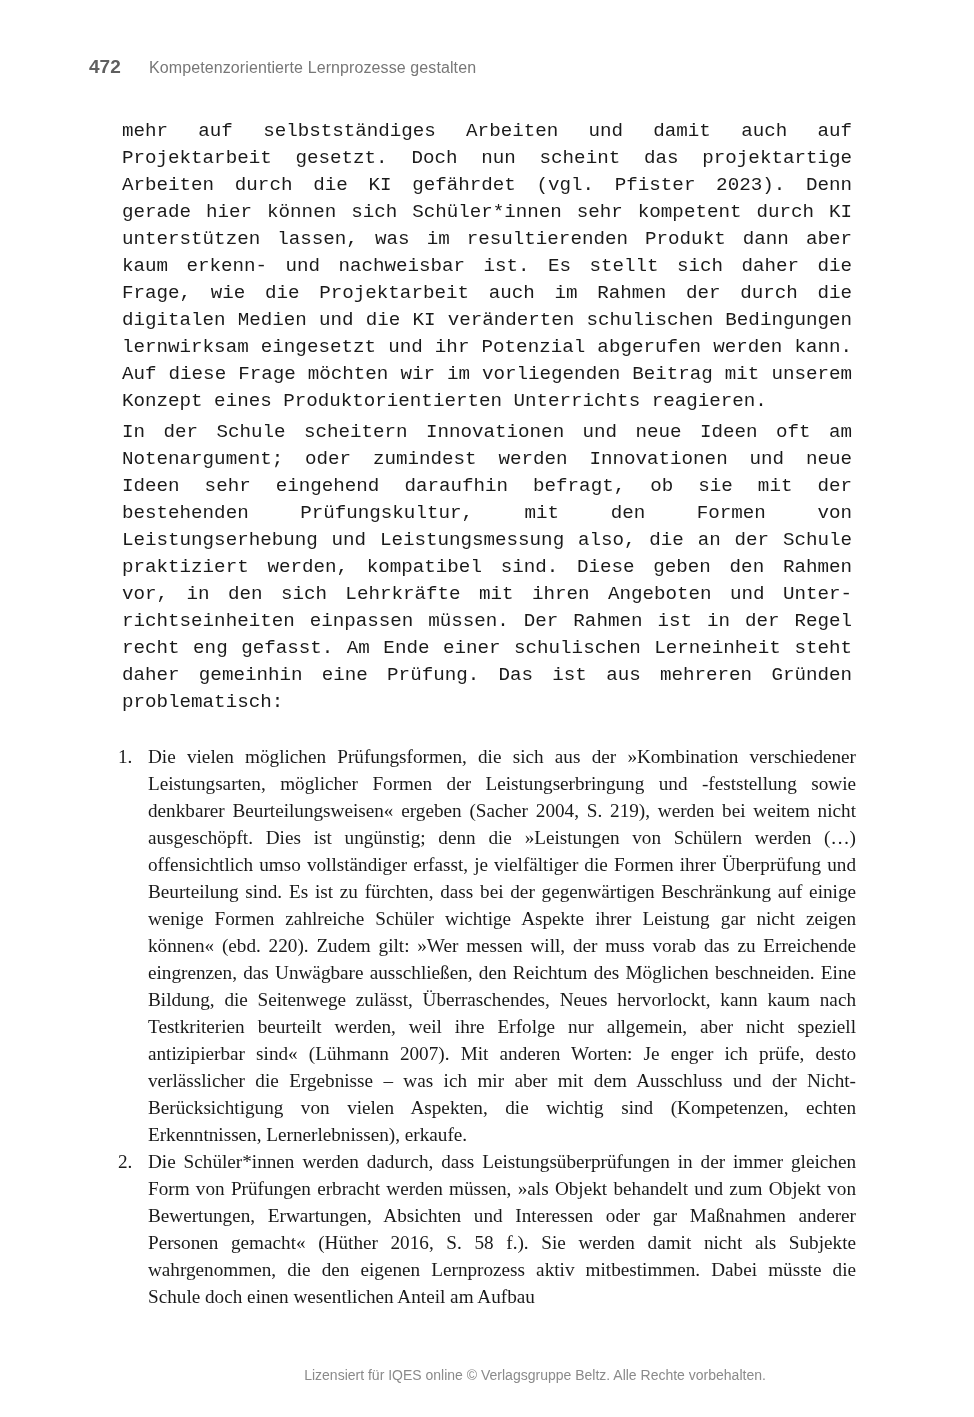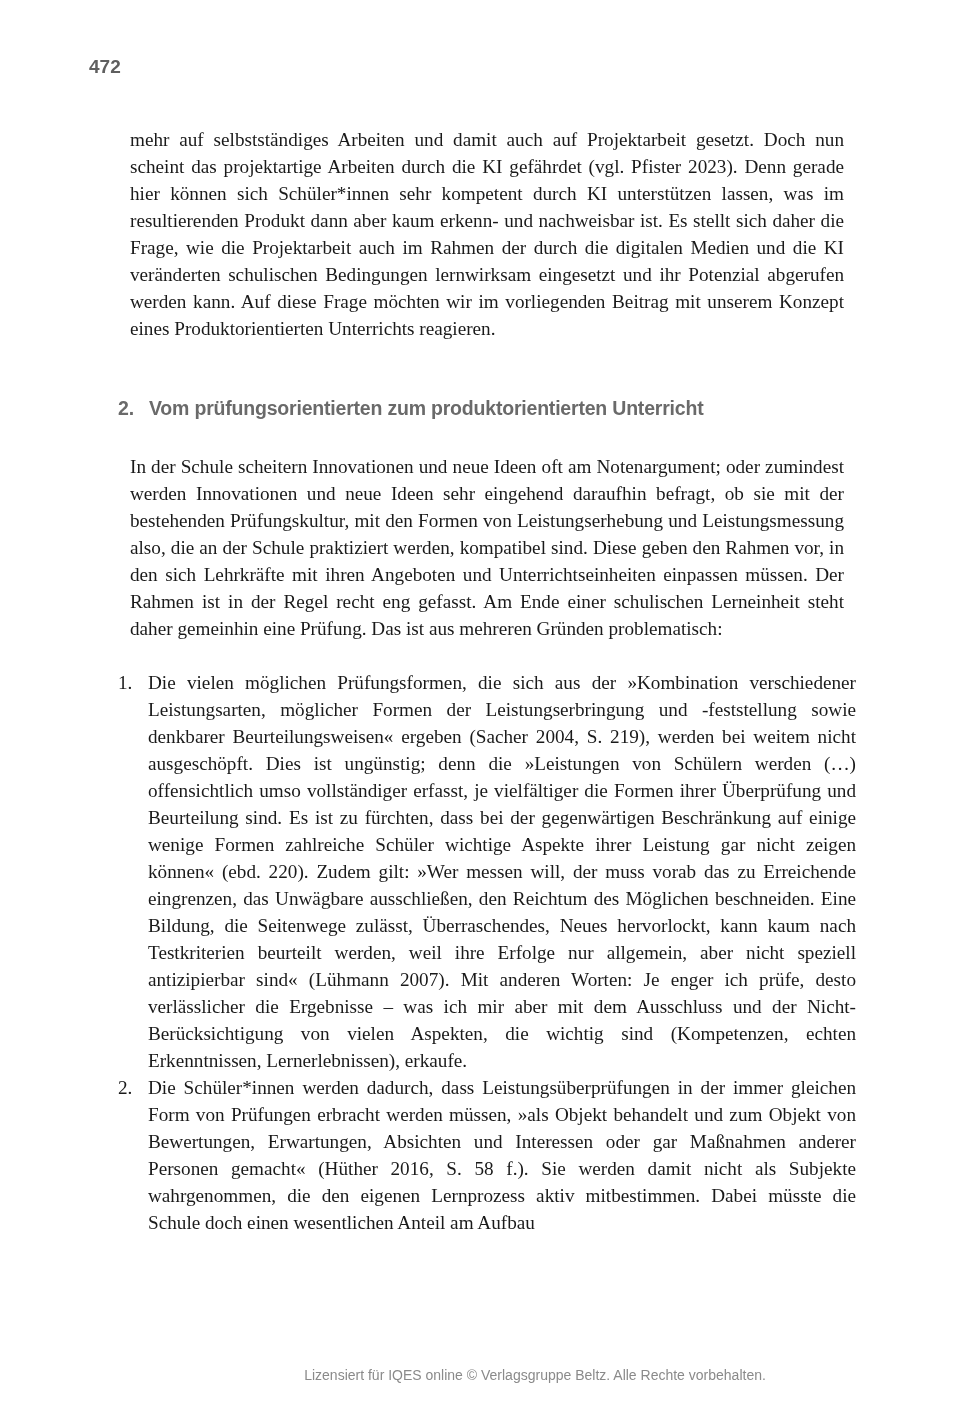--- a/index.html
+++ b/index.html
@@ -1,41 +1,39 @@
 <!DOCTYPE html>
 <html><head>
 <meta charset="utf-8">
 <style>
   html, body { margin: 0; padding: 0; background: #ffffff; }
   body { width: 974px; height: 1417px; position: relative; overflow: hidden; }
   .running-head { position: absolute; top: 56px; left: 57px; display: flex; align-items: baseline; font-family: "Liberation Sans", sans-serif; color: #6d6d6d; }
   .page-number { font-weight: bold; font-size: 19px; color: #5f5f5f; width: 60px; margin-left: 32px; }
   .running-title { font-size: 16px; color: #777777; letter-spacing: 0.1px; }
   .content { position: absolute; left: 118px; top: 114px; width: 738px; font-family: "Liberation Serif", serif; font-size: 19.2px; line-height: 27px; color: #1a1a1a; }
-  p { margin: 12px; text-align: justify; hyphens: manual; }
+  p { margin: 4px; text-align: justify; hyphens: manual; font-family: Liberation Mono, monospace; }
   .section-heading { font-family: "Liberation Sans", sans-serif; font-weight: bold; font-size: 19.5px; color: #6a6a6a; margin: 52px 0 31px 0; line-height: 28px; letter-spacing: -0.2px; }
   .section-heading .num { display: inline-block; width: 31px; }
   ol.reasons { list-style: none; margin: 27px 0 0 0; padding: 0; }
   ol.reasons li { position: relative; padding-left: 30px; text-align: justify; }
   ol.reasons li .marker { position: absolute; left: 0; top: 0; }
   .footer { position: absolute; top: 1367px; left: 0; width: 974px; text-align: center; font-family: "Liberation Sans", sans-serif; font-size: 14px; color: #8a8a8a; padding-left: 48px; }
 </style>
 </head>
 <body>
 
 <div class="running-head">
   <span class="page-number">472</span>
+  <span class="running-title">Kompetenzorientierte Lernprozesse gestalten</span>
 </div>
 
 <div class="content">
   <p>mehr auf selbstständiges Arbeiten und damit auch auf Projektarbeit gesetzt. Doch nun scheint das projektartige Arbeiten durch die KI gefährdet (vgl. Pfister 2023). Denn gerade hier können sich Schüler*innen sehr kompetent durch KI unterstüt­zen lassen, was im resultierenden Produkt dann aber kaum erkenn- und nachweisbar ist. Es stellt sich daher die Frage, wie die Projektarbeit auch im Rahmen der durch die digitalen Medien und die KI veränderten schulischen Bedingungen lernwirksam eingesetzt und ihr Potenzial abgerufen werden kann. Auf diese Frage möchten wir im vorliegenden Beitrag mit unserem Konzept eines Produktorientierten Unterrichts reagieren.</p>
 
-  <h2 class="section-heading">
-    <span class="num">2.</span><span>Vom prüfungsorientierten zum produktorientierten Unterricht</span>
-  </h2>
 
   <p>In der Schule scheitern Innovationen und neue Ideen oft am Notenargument; oder zumindest werden Innovationen und neue Ideen sehr eingehend daraufhin befragt, ob sie mit der bestehenden Prüfungskultur, mit den Formen von Leistungserhebung und Leistungsmessung also, die an der Schule praktiziert werden, kompatibel sind. Diese geben den Rahmen vor, in den sich Lehrkräfte mit ihren Angeboten und Unter­richtseinheiten einpassen müssen. Der Rahmen ist in der Regel recht eng gefasst. Am Ende einer schulischen Lerneinheit steht daher gemeinhin eine Prüfung. Das ist aus mehreren Gründen problematisch:</p>
 
   <ol class="reasons">
     <li>
       <span class="marker">1.</span>
       <span>Die vielen möglichen Prüfungsformen, die sich aus der »Kombination verschiede­ner Leistungsarten, möglicher Formen der Leistungserbringung und -feststellung sowie denkbarer Beurteilungsweisen« ergeben (Sacher 2004, S. 219), werden bei weitem nicht ausgeschöpft. Dies ist ungünstig; denn die »Leistungen von Schülern werden (…) offensichtlich umso vollständiger erfasst, je vielfältiger die Formen ihrer Überprüfung und Beurteilung sind. Es ist zu fürchten, dass bei der gegenwär­tigen Beschränkung auf einige wenige Formen zahlreiche Schüler wichtige Aspekte ihrer Leistung gar nicht zeigen können« (ebd. 220). Zudem gilt: »Wer messen will, der muss vorab das zu Erreichende eingrenzen, das Unwägbare ausschließen, den Reichtum des Möglichen beschneiden. Eine Bildung, die Seitenwege zulässt, Über­raschendes, Neues hervorlockt, kann kaum nach Testkriterien beurteilt werden, weil ihre Erfolge nur allgemein, aber nicht speziell antizipierbar sind« (Lühmann 2007). Mit anderen Worten: Je enger ich prüfe, desto verlässlicher die Ergebnisse – was ich mir aber mit dem Ausschluss und der Nicht-Berücksichtigung von vielen Aspekten, die wichtig sind (Kompetenzen, echten Erkenntnissen, Lernerlebnissen), erkaufe.</span>
     </li>
     <li>
       <span class="marker">2.</span>

